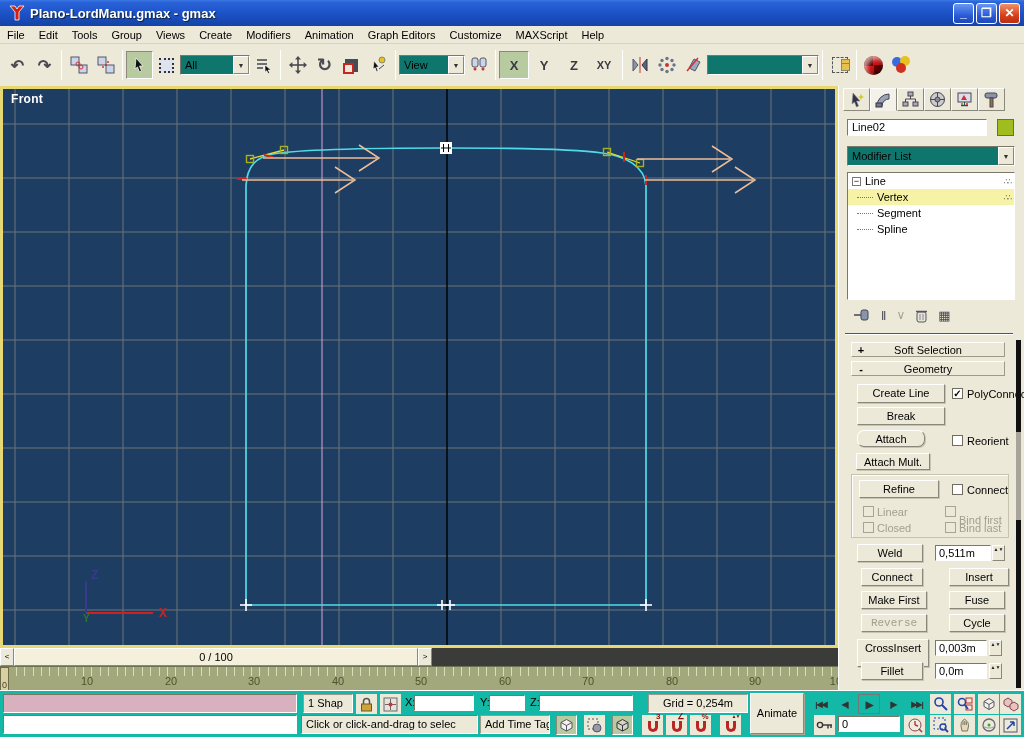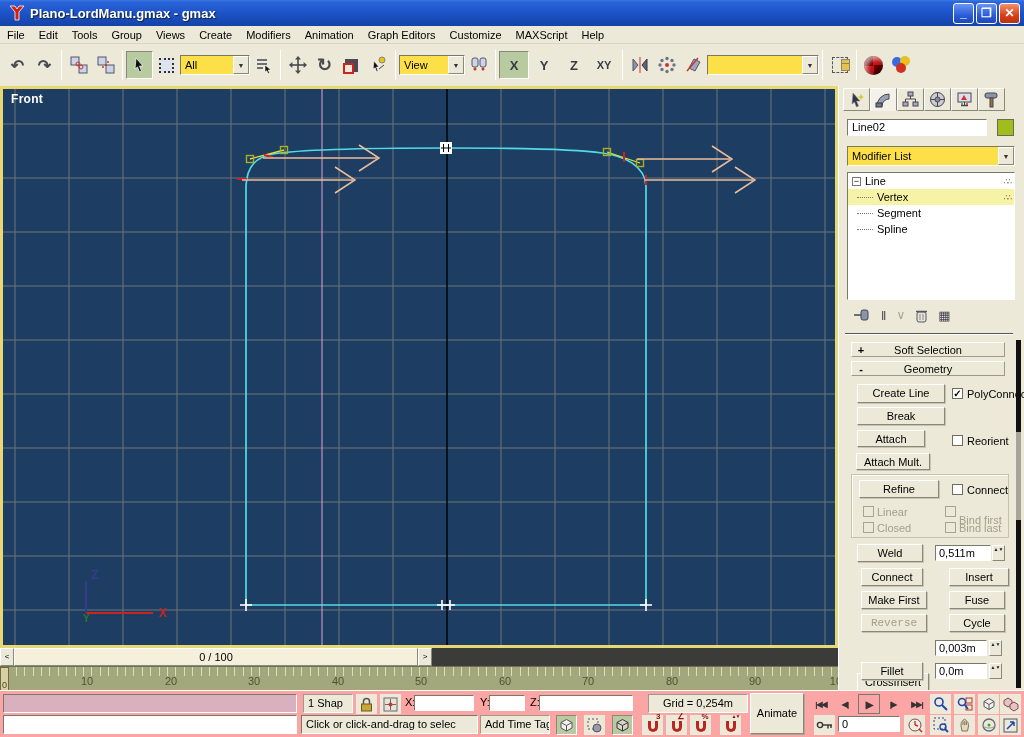--- a/index.html
+++ b/index.html
@@ -29,21 +29,21 @@
   .toolbar { position:absolute; left:0; top:44px; width:1024px; height:42px; background:#ece9d8;
     display:flex; align-items:center; padding:0 4px; }
   .tsep { width:1px; height:30px; background:#b8b5a5; border-right:1px solid #fff; margin:0 3px; }
   .tbtn { width:27px; height:28px; display:flex; align-items:center; justify-content:center;
     border:1px solid transparent; position:relative; flex:none; }
   .tbtn.active { background:#b7caa0; border:1px solid; border-color:#8a887a #fff #fff #8a887a; }
   .glyph { font-size:16px; color:#4a4a52; font-weight:bold; }
   .axisbtn { font-weight:bold; font-size:13px; color:#3a3a42; width:30px; height:28px;
     display:flex; align-items:center; justify-content:center; border:1px solid transparent; flex:none;}
   .axisbtn.active { background:#b7caa0; border:1px solid; border-color:#8a887a #fff #fff #8a887a; }
-  .combo { height:20px; background:#fde047; border:1px solid; border-color:#7a7868 #fff #fff #7a7868;
+  .combo { height:20px; background:#0f766e; border:1px solid; border-color:#7a7868 #fff #fff #7a7868;
     display:flex; align-items:center; flex:none; position:relative; }
   .combo .cval { flex:1; padding:0 4px; overflow:hidden; white-space:nowrap; }
   .combo .carr { width:16px; height:18px; background:#ece9d8; border:1px solid;
     border-color:#fff #8a887a #8a887a #fff; font-size:7px; text-align:center; line-height:17px; color:#333; }
   .scale-ic { width:13px; height:13px; background:#4a4a52; position:relative; }
   .scale-ic::after { content:""; position:absolute; left:-2px; bottom:-2px; width:7px; height:7px;
      background:#ece9d8; border:2px solid #cc2222; }
   .matnav { width:19px; height:19px; border-radius:50%;
      background:conic-gradient(#cc1111 0 25%, #660000 0 50%, #cc1111 0 75%, #660000 0); 
      box-shadow:inset 3px 3px 4px rgba(255,255,255,.6), inset -2px -2px 4px rgba(0,0,0,.5); }
@@ -117,21 +117,21 @@
     text-align:center; line-height:16px; flex:none; }
   .trackbar { position:absolute; left:0; top:666px; width:838px; height:24px; background:#a3a87c;
     border-top:1px solid #6e7254; overflow:hidden; }
   .tbticks { position:absolute; left:0; top:0; width:838px; height:9px;
     background:repeating-linear-gradient(90deg, transparent 0 7.4px, #d9dcbd 7.4px 8.4px); }
   .tnum { position:absolute; top:8px; width:26px; text-align:center; color:#4a5530; font-size:11px; }
   .tmark { position:absolute; left:0; top:0; width:9px; height:24px; background:#d8d0a0;
     border:1px solid #6e6a48; color:#4a4830; font-size:9px; text-align:center; line-height:34px; }
 
   
-  .statusbar { position:absolute; left:0; top:690px; width:1024px; height:47px; background:#fca5a5;
+  .statusbar { position:absolute; left:0; top:690px; width:1024px; height:47px; background:#14b8a6;
     border-top:1px solid #fff; }
   .sfield { position:absolute; border:1px solid; border-color:#7a7868 #fff #fff #7a7868; height:19px; }
   .pink { background:#d9b0bd; }
   .white { background:#fff; }
   .sbox { position:absolute; height:19px; background:#ece9d8; border:1px solid;
     border-color:#9c9a8a #fff #fff #9c9a8a; padding:2px 4px; overflow:hidden; white-space:nowrap; }
   .slabel { position:absolute; font-size:11px; top:5px; }
   .sbtn { position:absolute; width:21px; height:20px; background:#ece9d8; border:1px solid transparent;
     display:flex; align-items:center; justify-content:center; }
   .sbtn.green { background:#b7caa0; border-color:#8a887a #fff #fff #8a887a; }
@@ -507,21 +507,21 @@
       <span class="rsign">-</span>
       <span class="rtitle">Geometry</span>
     </div>
 
     <div class="pbtn" style="left:18px;top:298px;width:88px;height:19px;">Create Line</div>
     <span class="cb" style="left:113px;top:302px;">✓</span>
     <span class="cblab" style="left:128px;top:302px;">PolyConnect</span>
 
     <div class="pbtn" style="left:18px;top:321px;width:88px;height:18px;">Break</div>
 
-    <div class="pbtn" style="left:18px;top:344px;width:68px;height:17px;">Attach</div>
+    <div class="pbtn" style="left:18px;top:344px;width:68px;height:17px;border-radius:7px;">Attach</div>
     <span class="cb off" style="left:113px;top:349px;"></span>
     <span class="cblab" style="left:128px;top:349px;">Reorient</span>
 
     <div class="pbtn" style="left:17px;top:367px;width:74px;height:17px;">Attach Mult.</div>
 
     <div class="groupbox"></div>
     <div class="pbtn" style="left:20px;top:394px;width:80px;height:18px;">Refine</div>
     <span class="cb off" style="left:113px;top:398px;"></span>
     <span class="cblab" style="left:128px;top:398px;">Connect</span>
     <span class="cb off dis" style="left:24px;top:420px;"></span>
@@ -539,21 +539,21 @@
 
     <div class="pbtn" style="left:22px;top:482px;width:62px;height:18px;">Connect</div>
     <div class="pbtn" style="left:110px;top:482px;width:60px;height:18px;">Insert</div>
 
     <div class="pbtn" style="left:22px;top:505px;width:66px;height:18px;">Make First</div>
     <div class="pbtn" style="left:110px;top:505px;width:56px;height:18px;">Fuse</div>
 
     <div class="pbtn dis" style="left:22px;top:528px;width:66px;height:18px;">Reverse</div>
     <div class="pbtn" style="left:110px;top:528px;width:56px;height:18px;">Cycle</div>
 
-    <div class="pbtn" style="left:18px;top:553px;width:72px;height:28px;margin-top:34px;">CrossInsert</div>
+    <div class="pbtn" style="left:18px;top:553px;width:72px;height:28px;">CrossInsert</div>
     <div class="vfield" style="left:96px;top:554px;width:52px;">0,003m</div>
     <div class="spinbox" style="left:150px;top:554px;"><span>▲</span><span>▼</span></div>
 
     <div class="pbtn" style="left:22px;top:576px;width:62px;height:18px;">Fillet</div>
     <div class="vfield" style="left:96px;top:577px;width:52px;">0,0m</div>
     <div class="spinbox" style="left:150px;top:577px;"><span>▲</span><span>▼</span></div>
 
     <div class="vscroll">
         <div class="vthumb"></div>
       </div>

